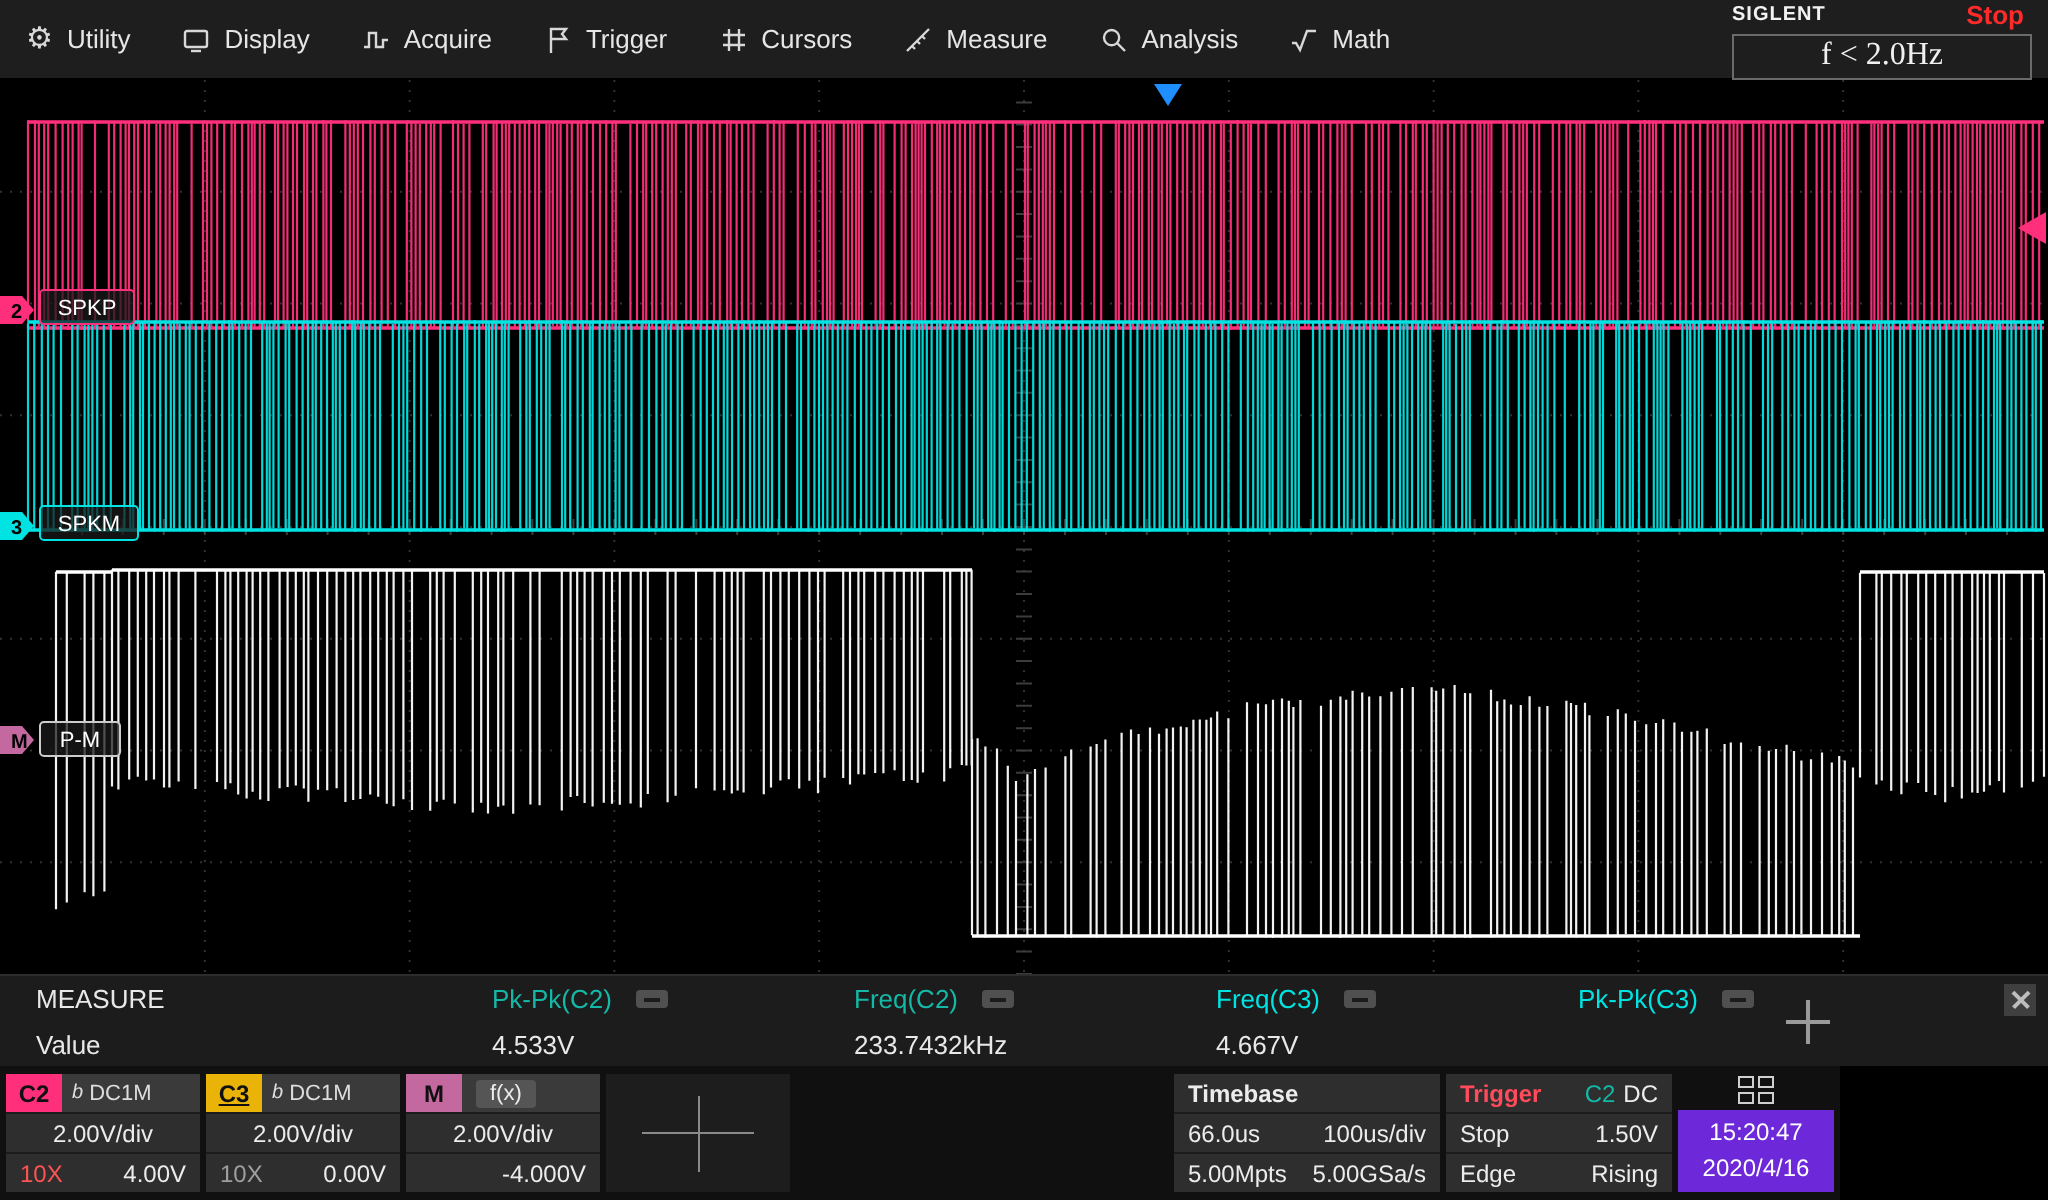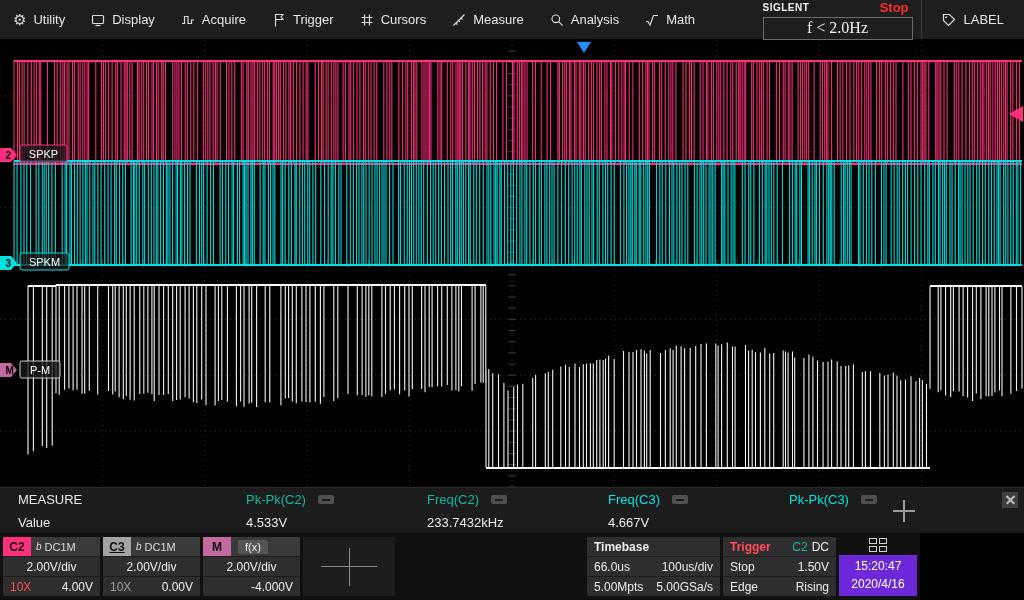--- a/index.html
+++ b/index.html
@@ -42,21 +42,21 @@
   .plus-icon::before{content:"";position:absolute;left:0;top:10px;width:22px;height:1.5px;background:#9a9a9a;}
   .plus-icon::after{content:"";position:absolute;left:10px;top:0;width:1.5px;height:22px;background:#9a9a9a;}
   .m-plus{position:absolute;left:893px;top:12px;}
 
   
   .statusbar{position:absolute;top:533px;left:0;width:920px;height:67px;background:#101010;display:flex;align-items:flex-start;padding:4px 3px;box-sizing:border-box;gap:3px;}
   .chbox{width:97px;height:59px;background:#2e2e2e;display:flex;flex-direction:column;overflow:hidden;}
   .ch-r1{height:19px;display:flex;align-items:center;background:#3a3a3a;flex:none;}
   .badge{min-width:28px;height:19px;display:flex;align-items:center;justify-content:center;font-weight:bold;font-size:12px;color:#101010;}
   .badge-c2{background:#ff2f7c;}
-  .badge-c3{background:#a3a3a3;text-decoration:underline;}
+  .badge-c3{background:#eab308;text-decoration:underline;}
   .badge-m{background:#c468a0;}
   .bw{font-size:10px;color:#ddd;margin-left:5px;font-style:italic;}
   .coup{font-size:11px;color:#ddd;margin-left:3px;}
   .fx{margin-left:7px;background:#555;color:#eee;font-size:11px;padding:0 7px;border-radius:2px;line-height:14px;}
   .ch-r2{flex:1;display:flex;align-items:center;justify-content:center;font-size:12px;color:#ececec;border-top:1px solid #1c1c1c;}
   .ch-r3{height:19px;display:flex;align-items:center;justify-content:space-between;padding:0 7px;font-size:12px;color:#ececec;border-top:1px solid #1c1c1c;flex:none;}
   .ch-r3.right{justify-content:flex-end;}
   .probe-c2{color:#ff5252;}
   .probe-c3{color:#9f9f9f;}
   .addbox{width:92px;height:59px;background:#1d1d1d;display:flex;align-items:center;justify-content:center;}
@@ -132,27 +132,20 @@
     </div>
 
     <div class="brand-block">
       <div class="brand-row">
         <span class="brand">SIGLENT</span>
         <span class="acq-status">Stop</span>
       </div>
       <div class="freq-box">f &lt; 2.0Hz</div>
     </div>
 
-    <div class="label-btn">
-      <svg class="micon" viewBox="0 0 14 14">
-          <path d="M1.5,7.5v-6h6l5,5-6,6z"></path>
-          <circle cx="4.2" cy="4.2" r="1" fill="#d8d8d8" stroke="none"></circle>
-        </svg>
-      <span>LABEL</span>
-    </div>
   </header>
 
   <div class="plot">
     <svg id="scope-svg" width="1024" height="447" viewBox="0 0 1024 447">
       <g id="scope-gen">
           <path d="M102.4,0V447M204.8,0V447M307.20000000000005,0V447M409.6,0V447M512,0V447M614.4000000000001,0V447M716.8000000000001,0V447M819.2,0V447M921.6,0V447M0,55.875H1024M0,111.75H1024M0,167.625H1024M0,223.5H1024M0,279.375H1024M0,335.25H1024M0,391.125H1024" stroke="#313131" stroke-width="1" stroke-dasharray="1 4" fill="none"></path>
           <path d="M20.5,219.5V227.5M41.0,219.5V227.5M61.4,219.5V227.5M81.9,219.5V227.5M102.4,219.5V227.5M122.9,219.5V227.5M143.4,219.5V227.5M163.8,219.5V227.5M184.3,219.5V227.5M204.8,219.5V227.5M225.3,219.5V227.5M245.8,219.5V227.5M266.2,219.5V227.5M286.7,219.5V227.5M307.2,219.5V227.5M327.7,219.5V227.5M348.2,219.5V227.5M368.6,219.5V227.5M389.1,219.5V227.5M409.6,219.5V227.5M430.1,219.5V227.5M450.6,219.5V227.5M471.0,219.5V227.5M491.5,219.5V227.5M512.0,219.5V227.5M532.5,219.5V227.5M553.0,219.5V227.5M573.4,219.5V227.5M593.9,219.5V227.5M614.4,219.5V227.5M634.9,219.5V227.5M655.4,219.5V227.5M675.8,219.5V227.5M696.3,219.5V227.5M716.8,219.5V227.5M737.3,219.5V227.5M757.8,219.5V227.5M778.2,219.5V227.5M798.7,219.5V227.5M819.2,219.5V227.5M839.7,219.5V227.5M860.2,219.5V227.5M880.6,219.5V227.5M901.1,219.5V227.5M921.6,219.5V227.5M942.1,219.5V227.5M962.6,219.5V227.5M983.0,219.5V227.5M1003.5,219.5V227.5M508,11.2H516M508,22.3H516M508,33.5H516M508,44.7H516M508,55.9H516M508,67.0H516M508,78.2H516M508,89.4H516M508,100.6H516M508,111.7H516M508,122.9H516M508,134.1H516M508,145.3H516M508,156.4H516M508,167.6H516M508,178.8H516M508,190.0H516M508,201.1H516M508,212.3H516M508,223.5H516M508,234.7H516M508,245.8H516M508,257.0H516M508,268.2H516M508,279.4H516M508,290.5H516M508,301.7H516M508,312.9H516M508,324.1H516M508,335.2H516M508,346.4H516M508,357.6H516M508,368.8H516M508,379.9H516M508,391.1H516M508,402.3H516M508,413.5H516M508,424.6H516M508,435.8H516M508,447.0H516" stroke="#3c3c3c" stroke-width="1" fill="none"></path>
           <path d="M14.0,20.1V124.4M17.5,20.1V123.2M19.4,20.8V123.3M22.1,22.0V124.1M24.1,21.0V123.2M27.8,21.0V125.0M31.3,21.3V123.4M34.1,21.8V125.0M36.3,21.1V123.6M39.3,20.9V123.9M40.8,21.8V125.0M47.5,20.2V123.6M54.4,21.5V123.3M57.1,21.1V123.6M60.3,20.9V124.7M62.8,20.6V124.4M64.5,21.4V124.3M67.1,21.2V124.6M69.0,21.2V125.0M72.5,20.1V124.3M74.4,20.2V124.4M78.2,21.9V123.5M80.1,21.3V124.9M82.8,21.5V124.6M84.8,20.9V124.9M87.1,21.3V124.7M88.6,21.3V124.0M95.8,21.8V123.5M101.5,20.7V124.6M103.5,20.8V123.1M105.7,21.0V123.8M108.6,21.1V123.3M112.1,21.3V124.0M115.8,20.7V124.0M117.5,21.2V123.1M121.0,20.5V123.6M124.2,21.9V123.6M125.9,21.4V123.8M127.3,20.5V123.4M129.9,21.2V124.5M132.1,22.0V124.6M137.5,20.8V123.3M139.0,21.0V124.2M141.8,21.6V123.5M143.7,21.4V124.8M146.5,20.5V123.6M148.5,20.8V123.1M152.0,20.7V124.9M153.6,21.3V124.5M156.5,20.6V124.1M158.2,21.4V124.9M161.7,20.0V123.8M163.2,21.7V123.1M165.5,20.1V124.7M172.7,20.1V123.7M174.9,21.1V124.5M176.9,21.7V125.0M178.9,20.9V124.2M181.5,21.6V124.0M185.2,20.1V125.0M187.4,21.9V125.0M190.8,20.7V124.3M193.9,21.8V123.6M197.6,21.0V124.6M203.4,20.3V124.7M205.7,20.9V123.5M207.8,21.6V124.8M209.9,21.9V124.5M213.1,20.8V124.4M215.4,20.8V124.0M217.1,21.7V123.5M220.3,20.9V124.5M226.5,20.1V124.5M229.0,21.9V123.0M231.8,21.9V123.2M234.7,21.9V123.9M241.4,21.0V123.8M243.1,20.8V124.4M246.8,21.6V123.2M248.3,20.2V124.1M251.0,20.9V124.3M252.9,21.7V124.8M254.6,20.8V124.0M257.4,21.7V124.4M259.8,21.7V123.2M262.4,21.7V123.5M264.6,20.0V123.5M267.6,20.4V123.2M269.5,21.8V124.3M273.2,21.7V123.5M274.7,21.9V123.2M276.4,20.9V123.0M278.6,20.2V123.7M280.3,21.9V124.2M283.6,21.9V124.2M285.9,20.8V123.6M288.9,20.7V124.3M290.6,21.2V124.4M293.4,20.0V123.3M296.5,20.8V123.9M300.0,21.8V124.4M303.1,20.1V123.9M306.2,21.0V123.3M307.9,20.8V123.7M315.2,22.0V124.1M318.5,20.2V124.3M321.6,21.0V124.2M323.1,21.1V123.7M326.1,21.2V124.6M328.1,20.9V124.8M331.3,20.3V123.9M333.9,20.6V123.1M335.9,20.4V123.3M337.9,21.5V123.2M343.1,21.9V123.1M345.4,20.2V124.3M349.0,20.2V124.2M350.7,21.5V123.8M353.6,21.3V124.2M357.0,20.3V123.8M359.9,21.0V123.1M363.6,20.1V124.0M365.3,20.3V124.3M368.3,21.4V123.0M371.0,21.4V123.5M374.2,21.1V123.1M376.8,21.7V123.0M383.8,21.7V123.2M386.9,20.0V123.5M389.8,21.5V123.6M391.8,21.4V124.2M398.9,21.0V124.1M402.4,21.4V124.0M405.9,21.4V125.0M407.7,21.8V123.7M411.4,20.8V123.2M413.5,21.5V124.0M415.0,20.9V123.7M416.8,21.7V124.1M421.9,21.4V123.7M424.0,20.3V123.1M426.0,20.2V123.5M428.0,21.5V123.2M429.5,21.7V123.3M431.0,21.5V123.4M437.8,21.2V123.3M440.1,20.4V124.7M441.7,20.9V124.4M447.3,21.0V123.1M450.8,20.6V123.9M452.8,20.8V123.9M456.0,21.9V124.9M457.8,20.2V124.3M459.3,21.3V123.3M460.8,20.8V124.7M462.5,21.5V124.6M465.9,20.2V124.2M468.6,21.3V123.1M470.0,20.3V123.2M472.3,21.2V123.1M474.5,20.8V123.2M477.6,20.3V124.5M479.9,20.1V123.5M482.5,20.5V124.6M485.1,20.5V123.1M486.9,20.5V125.0M490.2,21.9V123.8M493.5,21.0V123.6M496.6,20.3V124.6M502.9,20.7V124.9M506.4,21.5V124.8M512.5,20.6V123.3M513.9,21.5V123.8M517.3,21.1V124.3M519.4,21.2V123.6M521.4,20.4V123.8M522.9,20.2V123.1M524.9,21.1V123.1M527.0,21.2V123.6M532.6,20.3V124.3M535.5,20.9V123.6M541.2,21.7V123.8M547.1,20.4V123.0M550.6,21.0V125.0M557.9,20.4V124.0M559.4,20.2V124.0M562.6,20.4V123.0M564.7,21.2V123.1M566.5,20.8V124.3M569.5,21.3V124.6M571.0,21.2V123.9M574.4,21.2V124.6M576.0,20.2V123.4M579.3,21.3V124.9M580.9,20.6V123.3M583.5,20.8V123.4M585.2,21.9V123.9M588.6,20.2V123.0M591.4,21.3V123.9M593.6,21.3V124.5M596.9,21.2V124.8M599.7,20.9V123.9M601.5,20.1V124.6M604.9,20.8V123.7M607.0,20.6V124.8M610.5,20.2V123.8M611.9,21.7V124.2M615.4,21.9V124.9M618.8,20.0V124.4M621.8,21.4V124.4M624.1,21.7V124.7M625.5,21.7V124.7M629.2,21.2V123.0M632.9,21.4V124.4M639.3,20.7V123.6M642.4,20.6V123.3M645.9,20.2V124.3M647.5,20.8V123.7M649.0,21.7V124.6M652.5,20.2V123.5M654.3,21.6V124.5M659.5,20.9V124.1M661.6,21.6V124.3M665.2,21.5V124.9M668.7,21.6V124.6M670.9,21.6V124.1M672.8,21.6V123.4M675.9,20.8V123.4M683.0,21.0V123.9M685.9,21.6V123.5M689.6,21.7V124.0M691.5,21.4V123.4M694.2,21.2V123.7M700.2,20.4V123.4M703.0,21.3V124.3M706.4,21.5V124.9M707.9,20.3V124.3M711.4,21.7V124.2M713.4,21.1V123.8M716.8,20.0V123.4M718.8,20.5V123.2M720.8,21.2V124.8M723.9,21.8V124.9M727.1,21.4V123.0M730.8,21.9V123.2M732.8,20.9V124.7M736.2,21.6V125.0M738.7,20.5V124.2M740.2,20.7V124.9M742.2,21.0V123.1M744.2,21.0V124.8M745.7,21.3V123.2M751.7,20.6V124.1M753.4,20.3V123.7M756.9,21.9V124.3M759.7,21.2V124.2M761.6,21.7V123.9M763.4,20.4V123.2M767.1,20.9V123.2M769.6,20.8V124.4M776.4,21.4V124.8M779.6,20.4V123.5M783.2,21.3V124.1M785.1,21.3V124.4M788.3,21.5V124.1M789.9,21.5V123.1M792.1,21.0V123.3M798.1,20.3V123.8M800.4,21.8V124.3M802.5,20.4V124.1M804.8,20.5V124.9M806.6,20.7V123.9M808.7,20.6V124.6M814.1,20.2V124.3M820.2,21.3V123.1M822.4,20.0V124.3M824.7,20.1V124.7M826.5,20.4V123.8M828.0,20.2V125.0M831.6,20.8V124.5M837.5,21.3V124.4M840.1,21.1V123.1M842.9,21.3V123.9M846.5,20.8V124.7M850.0,20.3V124.2M853.8,20.9V123.6M856.5,21.9V125.0M858.8,21.9V123.1M861.6,20.2V123.2M864.8,20.3V123.7M866.8,20.1V124.3M868.7,21.4V124.4M870.9,20.6V124.5M876.6,21.9V123.7M879.6,21.5V124.5M881.7,22.0V123.3M885.4,21.0V124.3M887.6,20.9V123.7M890.4,21.0V123.1M893.3,21.3V124.9M896.0,21.7V123.4M902.9,21.9V124.5M908.3,21.0V124.3M911.0,20.8V123.7M914.4,21.9V123.8M917.3,20.4V124.4M921.0,21.0V123.5M922.6,21.2V124.2M924.2,21.4V123.5M925.9,20.5V123.9M928.8,21.8V124.4M935.7,21.7V124.1M937.2,21.6V123.4M939.1,21.9V124.8M940.8,21.2V124.3M944.0,21.5V124.2M947.1,21.3V124.3M954.3,21.9V124.3M956.2,22.0V124.1M958.8,21.8V124.9M962.1,21.9V124.5M965.9,21.2V123.7M969.5,21.5V124.1M972.3,20.5V123.5M974.4,21.9V123.9M977.7,21.4V123.7M980.3,20.3V124.5M982.3,21.8V124.8M983.9,21.9V124.6M986.3,20.4V123.4M988.5,21.3V123.8M990.1,21.8V124.6M992.9,20.6V123.9M995.2,21.2V123.3M997.4,21.6V124.3M999.4,21.3V123.5M1001.4,21.0V124.9M1003.7,20.6V125.0M1005.5,20.6V123.3M1007.1,20.7V124.0M1010.7,21.2V124.4M1012.9,21.0V124.2M1016.4,21.8V123.4M1019.6,21.2V123.3" stroke="#ff2f7c" stroke-width="1.1" stroke-opacity="0.95" fill="none"></path>
           <path d="M14,21L1022,21M14,124L1022,124" stroke="#ff2f7c" stroke-width="1.8" fill="none"></path>
           <path d="M14.0,121.9V225.7M17.1,120.2V225.6M20.9,121.1V224.7M24.0,120.8V224.8M26.8,120.6V225.5M30.5,121.5V225.8M36.1,120.7V224.5M38.8,120.1V224.8M42.3,121.0V225.4M44.2,120.8V224.7M46.2,120.6V225.6M48.6,120.6V224.5M51.9,121.7V225.7M55.4,121.2V224.2M62.2,120.2V224.7M65.1,121.0V224.8M66.6,120.6V225.4M70.0,120.5V225.3M71.5,120.7V224.7M74.5,122.0V224.6M77.3,120.2V225.7M80.1,121.6V224.4M82.9,120.6V225.3M85.4,121.8V225.0M87.0,120.5V224.2M89.8,121.9V225.0M92.9,121.1V224.2M94.8,121.1V224.5M97.9,120.7V224.6M101.1,121.0V224.3M104.7,121.4V225.3M108.1,120.8V224.5M111.1,121.8V225.7M114.6,120.1V225.3M116.3,121.8V224.3M119.6,121.1V224.3M122.8,121.5V224.3M125.5,121.4V225.7M131.1,120.6V225.8M133.4,121.6V225.3M134.8,121.3V225.1M136.7,121.2V224.1M139.3,120.4V224.0M142.8,120.2V225.7M144.6,120.6V225.9M148.3,121.3V225.5M151.3,120.8V225.0M154.0,120.4V225.0M156.3,120.1V224.5M157.9,121.0V225.1M160.6,120.4V225.6M163.5,120.4V224.2M166.4,120.4V224.3M167.9,121.0V225.6M169.9,121.5V225.0M172.6,121.6V225.5M176.1,120.1V224.1M177.6,121.8V225.9M180.4,120.6V224.1M181.9,121.2V225.8M184.6,121.4V225.6M187.6,120.4V224.6M190.0,121.7V224.9M196.4,122.0V224.2M199.5,121.0V225.1M201.7,121.8V224.6M203.6,121.8V224.9M207.1,120.6V225.0M210.6,121.3V225.9M213.5,121.2V224.8M220.1,121.9V225.6M222.4,120.7V224.5M225.8,121.4V225.5M228.5,121.9V225.9M232.1,121.6V224.3M233.6,121.7V225.8M237.4,120.1V225.9M239.6,121.8V224.5M243.1,121.7V224.5M244.5,121.3V225.4M246.1,120.7V225.2M248.0,121.1V224.0M250.9,121.4V226.0M252.4,121.6V225.9M254.3,121.8V224.8M260.1,121.2V225.8M263.2,120.7V224.4M264.9,120.3V225.4M268.4,121.1V224.4M270.6,121.8V224.3M273.0,121.0V225.2M274.8,120.4V224.0M281.0,120.0V225.3M282.6,120.8V225.0M285.1,120.9V225.7M288.8,120.4V225.6M291.4,120.2V225.5M294.9,121.3V224.0M296.3,120.4V225.9M299.8,120.5V224.4M302.4,120.9V224.6M304.7,121.1V225.0M307.8,121.9V224.0M309.7,121.2V225.3M312.9,121.7V225.3M315.7,121.3V224.5M320.8,121.8V225.0M324.5,120.2V225.7M328.2,120.7V224.0M331.2,121.7V224.8M332.9,121.9V225.4M335.4,121.4V225.6M338.8,120.9V224.7M341.0,120.7V225.5M346.8,120.3V224.2M350.3,120.2V224.6M353.4,120.3V225.8M356.5,120.8V225.0M359.0,121.3V225.4M361.9,120.9V224.0M363.7,121.9V225.3M366.0,120.3V225.2M369.2,121.7V225.1M372.0,120.2V225.3M375.0,120.7V224.0M377.1,120.7V224.5M379.6,120.1V224.9M382.0,121.4V224.4M384.0,120.2V225.9M386.0,120.4V225.4M389.6,121.0V225.2M393.0,121.1V224.5M398.6,121.8V225.4M400.5,121.6V224.7M404.2,120.7V225.9M407.2,120.1V224.1M409.5,120.9V225.9M411.5,121.0V224.8M413.7,121.8V225.0M416.3,120.6V224.3M418.9,120.5V225.7M421.3,120.9V225.5M423.7,121.7V224.9M427.4,120.1V224.1M430.5,120.8V225.8M433.2,120.5V225.6M435.7,120.7V224.6M438.6,121.7V224.2M441.4,120.3V225.4M444.5,121.2V225.3M448.0,120.8V225.1M450.6,120.7V224.2M452.5,121.3V225.2M455.8,120.1V225.2M457.3,121.9V225.1M459.6,121.0V225.5M461.3,120.9V225.3M463.4,121.5V225.9M465.8,120.3V224.5M468.6,121.9V224.5M470.2,122.0V224.2M473.8,120.4V225.5M476.3,121.7V224.3M479.7,121.1V225.6M483.3,120.6V224.8M487.0,120.0V224.0M488.8,120.5V225.1M490.8,121.3V224.1M494.1,120.6V224.8M495.7,121.6V225.0M497.2,120.4V226.0M499.8,120.0V224.1M501.3,120.8V225.8M504.5,120.4V225.7M507.7,121.2V224.4M510.8,120.8V224.5M513.4,121.1V225.8M516.6,120.8V224.8M519.9,121.8V224.2M521.9,121.7V225.2M524.9,120.8V225.9M526.7,121.0V225.4M529.9,121.1V224.7M533.3,120.8V224.8M535.6,120.6V225.7M539.3,120.9V224.3M541.4,121.5V225.8M544.9,120.9V225.3M546.9,121.8V225.7M549.7,120.4V225.2M552.0,120.4V225.6M554.1,121.8V225.8M557.9,121.4V225.3M561.6,121.5V225.9M565.3,121.3V225.2M568.7,121.4V224.9M572.1,121.6V225.8M574.7,120.4V225.9M577.2,120.4V224.6M579.8,120.2V224.7M581.4,121.2V224.8M584.8,120.1V224.2M587.0,121.9V224.3M589.2,120.4V224.8M592.0,120.6V224.2M593.6,120.4V225.6M597.2,120.1V224.0M599.3,120.2V225.3M602.9,120.2V224.9M605.5,121.6V224.7M607.7,121.6V225.5M611.1,120.3V224.6M614.2,121.7V225.7M620.4,122.0V224.6M623.9,120.9V225.9M626.6,120.4V225.8M628.9,121.2V225.0M630.8,121.7V224.2M632.3,121.0V224.2M634.8,121.1V224.3M636.3,121.8V224.5M639.2,121.6V225.3M640.8,121.7V225.8M643.7,120.8V224.0M645.9,121.5V225.0M647.7,120.9V225.9M649.4,121.6V225.5M656.5,121.2V225.8M659.8,121.0V225.8M662.2,121.1V224.9M665.8,120.0V224.4M669.5,121.2V225.7M672.0,120.3V224.3M673.8,120.6V224.7M676.9,121.5V224.2M679.7,120.9V225.6M681.9,121.7V224.7M685.1,120.5V224.7M687.8,120.0V226.0M694.4,120.8V225.1M697.1,121.4V224.7M700.0,121.7V224.3M701.8,121.8V225.4M703.7,121.9V224.0M706.0,121.4V224.5M709.1,121.4V224.5M711.0,121.6V224.6M712.8,120.7V224.7M715.1,121.4V224.1M721.6,120.7V225.4M723.1,120.5V224.9M724.8,120.9V225.3M728.0,122.0V226.0M731.1,120.1V224.9M733.1,121.4V225.2M734.9,120.0V224.9M742.3,120.9V225.0M745.1,120.7V225.6M748.7,121.8V225.1M750.7,120.0V224.4M753.9,120.4V225.3M759.4,120.7V224.9M762.3,120.1V224.3M765.2,120.6V225.6M766.8,120.2V225.9M769.0,121.4V225.1M771.3,121.4V224.3M773.8,121.2V224.3M777.2,121.2V225.9M782.4,121.8V225.3M789.6,121.5V224.1M792.4,122.0V225.4M795.2,120.7V225.1M796.7,121.5V226.0M799.9,120.9V224.8M801.5,120.7V225.3M808.1,121.5V224.2M809.6,120.5V225.7M812.2,121.2V224.7M814.9,121.9V225.7M816.4,121.5V224.3M819.5,122.0V224.6M823.3,121.1V225.1M826.9,120.9V224.2M828.7,120.3V224.4M830.3,120.9V225.6M831.8,120.6V225.7M834.2,121.2V224.8M841.2,120.6V225.2M843.6,121.9V225.2M845.1,120.5V224.4M847.3,121.1V225.7M849.4,121.1V224.4M851.1,120.6V224.6M858.5,120.6V224.6M860.0,121.0V224.8M863.3,120.6V224.4M866.4,120.7V224.7M869.0,120.2V225.6M871.8,120.3V225.2M875.4,120.6V224.4M881.5,120.1V224.7M884.0,121.8V224.9M886.1,121.2V224.6M891.2,120.5V225.6M894.1,121.0V224.8M897.2,120.7V225.3M899.3,120.9V225.9M902.6,120.5V225.0M905.4,120.3V225.6M907.6,120.9V225.8M911.1,121.4V225.7M914.6,121.0V225.7M917.8,120.1V224.9M921.0,120.9V224.5M924.7,120.4V225.2M927.8,121.3V224.8M929.4,120.7V225.6M932.9,120.5V224.8M935.3,120.7V225.0M938.5,120.3V225.9M940.1,121.5V225.0M942.6,120.4V224.9M944.5,120.9V224.3M946.3,120.8V224.9M950.0,120.9V224.4M952.0,121.1V224.8M955.2,120.8V224.2M958.6,121.8V226.0M960.1,121.8V224.4M962.1,120.0V225.1M965.0,120.8V224.7M967.8,120.8V225.7M970.0,121.2V225.4M973.2,120.9V225.5M976.7,120.6V225.0M979.3,120.3V224.8M982.4,121.9V225.8M985.3,120.7V224.9M988.7,120.3V225.3M991.5,120.0V225.4M994.2,121.3V224.6M997.0,121.3V224.5M998.6,121.1V224.1M1000.1,120.5V224.9M1003.7,121.3V225.8M1005.7,120.7V224.9M1007.9,121.2V226.0M1010.7,120.6V225.8M1013.2,121.5V225.5M1016.3,121.0V224.7M1017.9,120.6V225.9M1020.5,120.1V225.0" stroke="#00e3e3" stroke-width="1.1" stroke-opacity="0.95" fill="none"></path>

